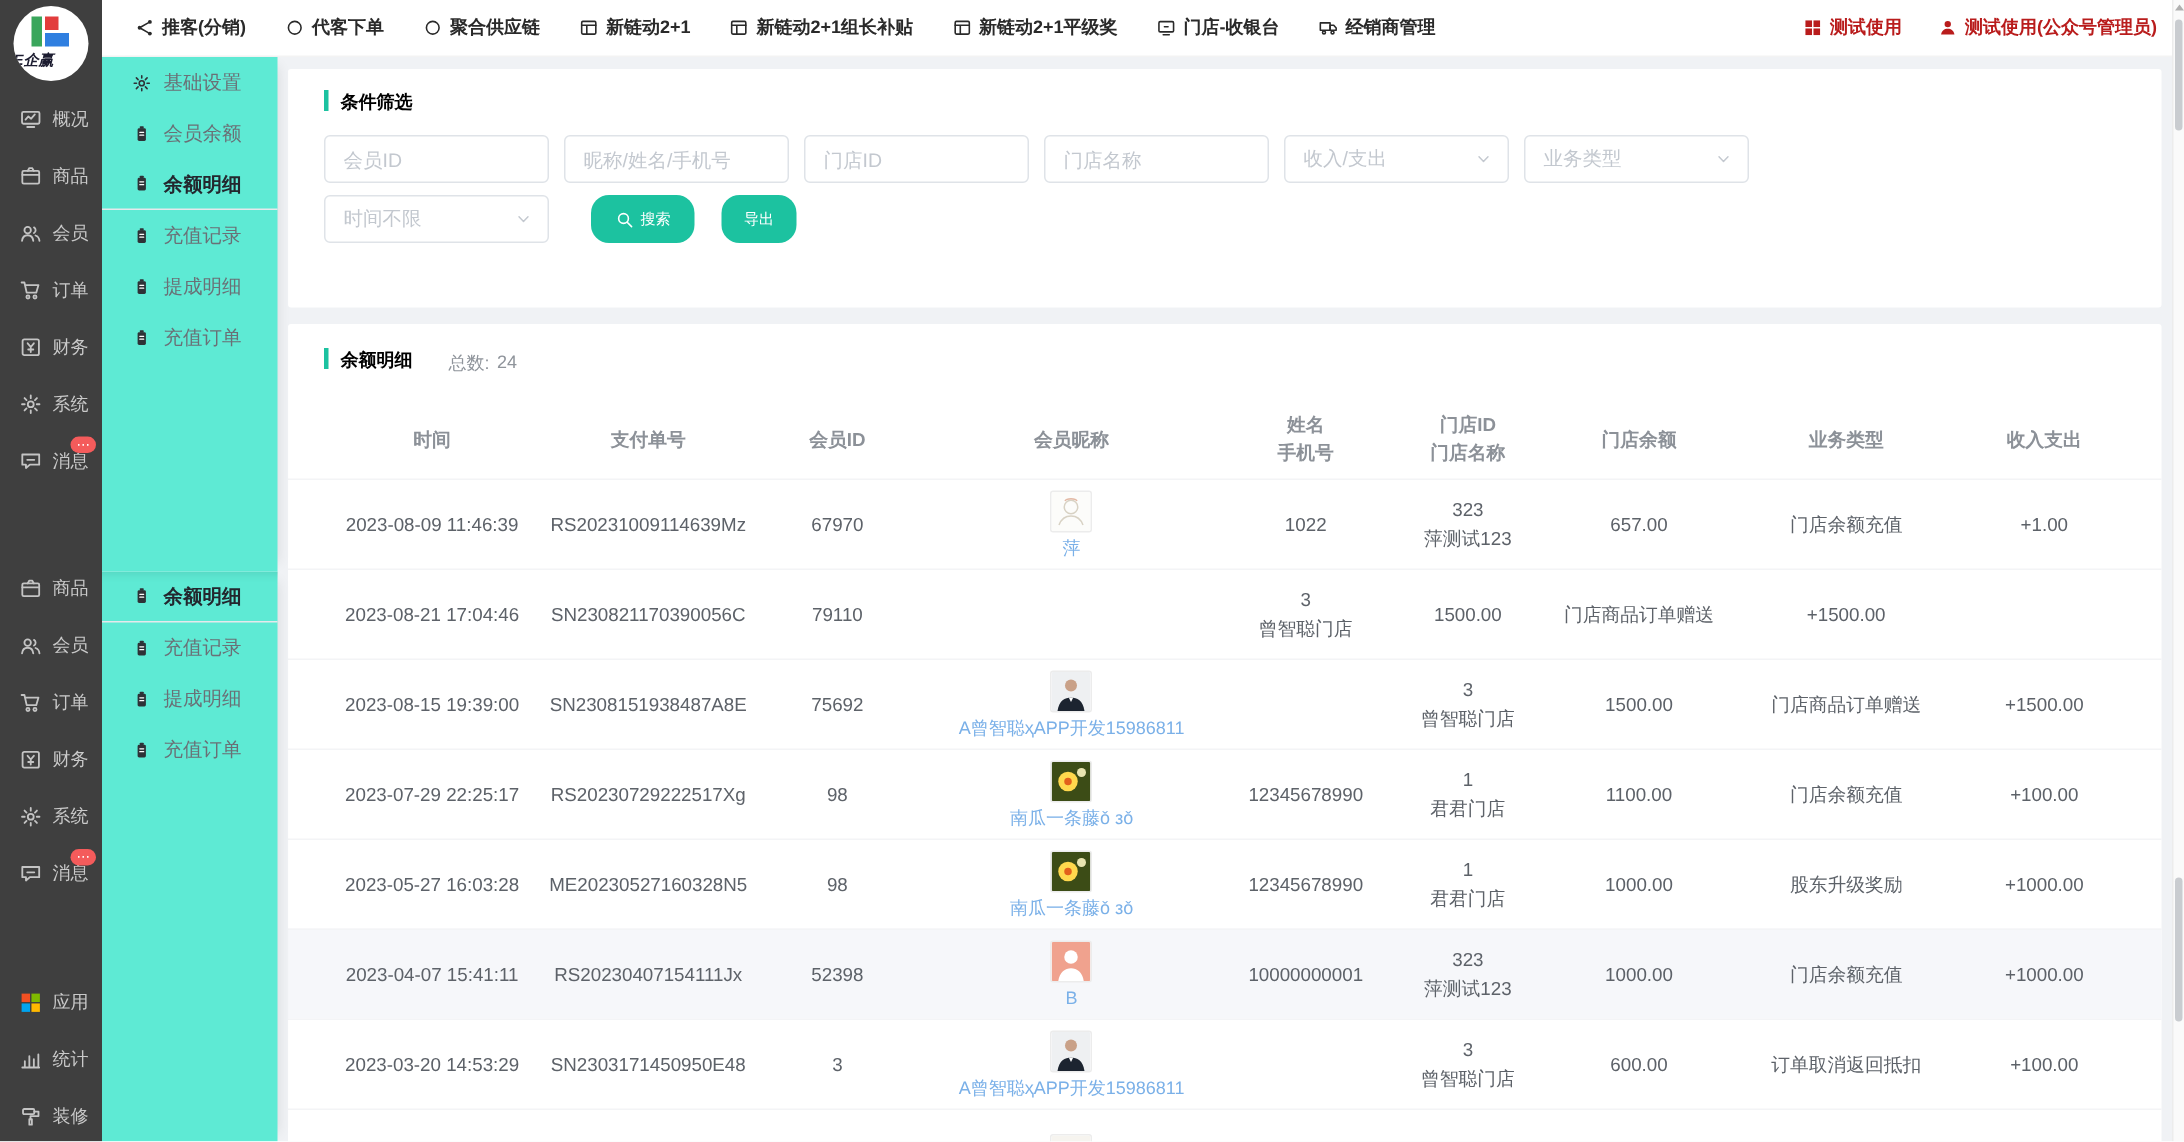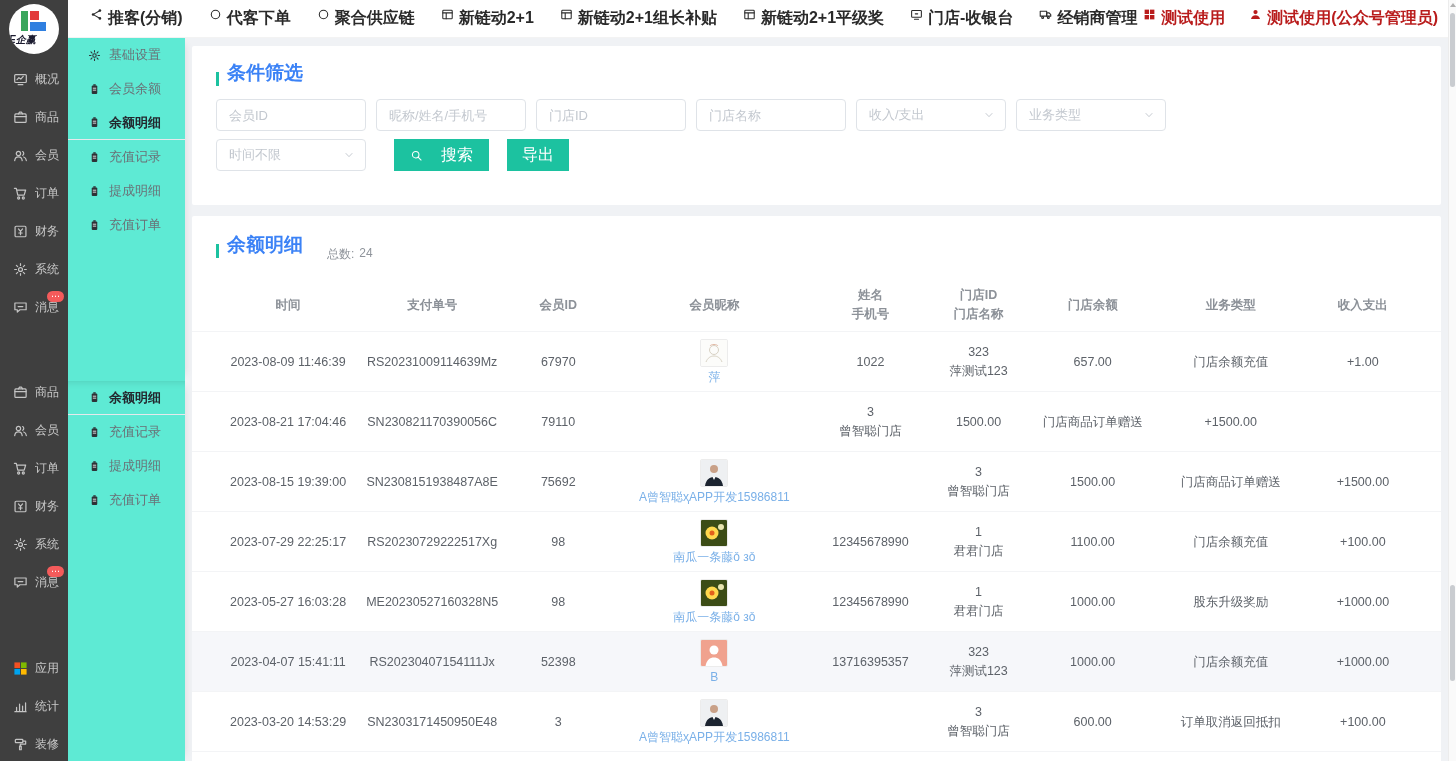--- a/index.html
+++ b/index.html
@@ -17,45 +17,45 @@
   .rail-item{height:38px;display:flex;align-items:center;padding-left:13px;gap:7px;color:#c9c9c9;font-size:12px;cursor:pointer;position:relative;white-space:nowrap}
   .rail-item .ic{width:15px;height:15px;color:#c4c4c4}
   .badge{position:absolute;right:4px;top:3px;background:#f45b5b;color:#fff;border-radius:7px;font-size:9px;line-height:11px;height:11px;padding:0 4px}
   
   .ic{display:inline-flex;flex:none}
   .ic svg{width:100%;height:100%}
   .ic svg *{fill:none;stroke:currentColor;stroke-width:1.3;stroke-linecap:round;stroke-linejoin:round}
   
   .topbar{position:absolute;left:68px;top:0;right:0;height:38px;background:#fff;display:flex;align-items:center;border-bottom:1px solid #f3f3f3;box-sizing:border-box;z-index:10}
   .topnav{display:flex;gap:26px;padding-left:22px;align-items:center;flex:1;min-width:0}
-  .top-item{display:flex;gap:5px;font-size:16px;font-weight:700;color:#2a2a2a;cursor:pointer;white-space:nowrap}
+  .top-item{display:flex;gap:5px;align-items:center;font-size:12px;font-weight:700;color:#2a2a2a;cursor:pointer;white-space:nowrap}
   .top-item .ic{width:13px;height:13px}
   .topright{display:flex;gap:24px;padding-right:18px;align-items:center}
   .topright .top-item{font-weight:700;color:#b91c1c}
   
   .submenu{position:absolute;left:68px;top:38px;width:117px;bottom:0;z-index:20}
   .sub-block{position:absolute;left:0;right:0;background:#5eead4;box-shadow:6px 0 8px -6px rgba(0,0,0,.10)}
   .sub-b1{top:0;height:343px}
   .sub-b2{top:343px;bottom:0;box-shadow:6px 0 8px -6px rgba(0,0,0,.10),inset 0 8px 8px -8px rgba(0,0,0,.15)}
   .sub-item{height:34px;display:flex;align-items:center;gap:8px;padding-left:20px;font-size:13px;color:#6a7076;cursor:pointer;box-sizing:border-box}
   .sub-item .ic{width:13px;height:13px;color:#2e3237}
   .sub-item.active{color:#23272e;font-weight:700;border-bottom:1px solid #e6e9ec}
   
   .content{position:absolute;left:185px;top:38px;right:8px;bottom:0;overflow:hidden;padding:8px 7px 0 7px;box-sizing:border-box}
   .card{background:#fff;border-radius:2px}
   .card-filter{height:159px;margin-bottom:11px;padding:0 24px;box-sizing:border-box}
-  .sec-title{display:flex;align-items:flex-end;gap:8px;padding-top:14px;font-size:19px;font-weight:700;color:#3b82f6}
+  .sec-title{display:flex;align-items:flex-start;gap:8px;padding-top:14px;font-size:12px;font-weight:700;color:#000000}
   .gbar{width:3px;height:14px;background:#1cc2a0;flex:none}
   .frow1{display:flex;gap:10px;margin-top:13px}
   .frow2{display:flex;gap:10px;margin-top:8px;align-items:center}
   .fin{width:150px;height:32px;box-sizing:border-box;border:1px solid #dfe3e8;border-radius:4px;padding:0 12px;font-size:13px;color:#333;outline:none;background:#fff}
   .fin::placeholder{color:#c3c8cf}
   .fsel{width:150px;height:32px;box-sizing:border-box;border:1px solid #dfe3e8;border-radius:4px;display:flex;align-items:center;justify-content:space-between;padding:0 10px 0 12px;font-size:13px;color:#c3c8cf;cursor:pointer;background:#fff}
   .fsel .ic{width:12px;height:12px;color:#c3c8cf}
-  .btn{height:32px;border:none;border-radius:0;background:#1cc2a0;color:#fff;font-size:16px;display:inline-flex;align-items:center;justify-content:center;gap:18px;padding:0 16px;cursor:pointer;font-family:inherit}
+  .btn{height:32px;border:none;border-radius:12px;background:#1cc2a0;color:#fff;font-size:10px;display:inline-flex;align-items:center;justify-content:center;gap:4px;padding:0 16px;cursor:pointer;font-family:inherit}
   .btn .ic{width:13px;height:13px;color:#fff}
   .btn-search{margin-left:18px}
   .btn-export{margin-left:8px;padding:0 15px}
   
   .card-table{height:640px;box-sizing:border-box}
   .table-head-row{display:flex;align-items:baseline;gap:24px;padding:16px 24px 0}
   .total{font-size:12px;color:#8f949b;display:flex;gap:5px}
   .tgrid{margin-top:16px}
   .thead,.trow{display:grid;grid-template-columns:12% 12% 9% 17% 9% 9% 10% 13% 9%;align-items:center;text-align:center;padding:0 24px;box-sizing:border-box}
   .thead{height:52px;color:#8c9198;font-size:12.5px;font-weight:700}
@@ -684,21 +684,21 @@
     <div class="td nick">
       <span class="avatar">
                   <svg viewBox="0 0 26 26">
                     <rect width="26" height="26" fill="#f0a28e"></rect>
                     <circle cx="13" cy="10" r="4.5" fill="#ffffff"></circle>
                     <path d="M4.5 26c1-6 4.5-8.5 8.5-8.5s7.5 2.5 8.5 8.5z" fill="#ffffff"></path>
                   </svg>
                 </span>
       <a class="nicklink">B</a>
     </div>
-    <div class="td">13716395357</div>
+    <div class="td">10000000001</div>
     <div class="td two">
       <div>323</div>
       <div>萍测试123</div>
     </div>
     <div class="td">1000.00</div>
     <div class="td">门店余额充值</div>
     <div class="td">+1000.00</div>
   </div>
             <div class="trow">
     <div class="td">2023-03-20 14:53:29</div>

